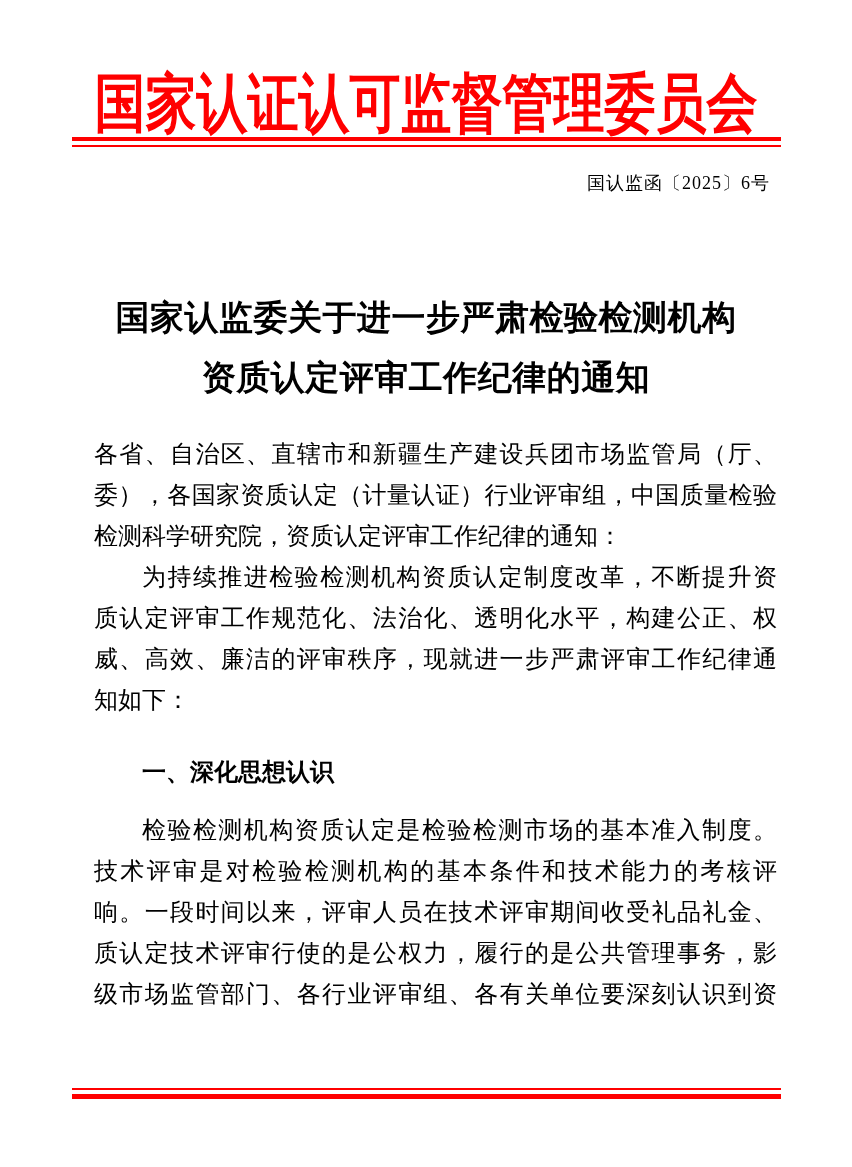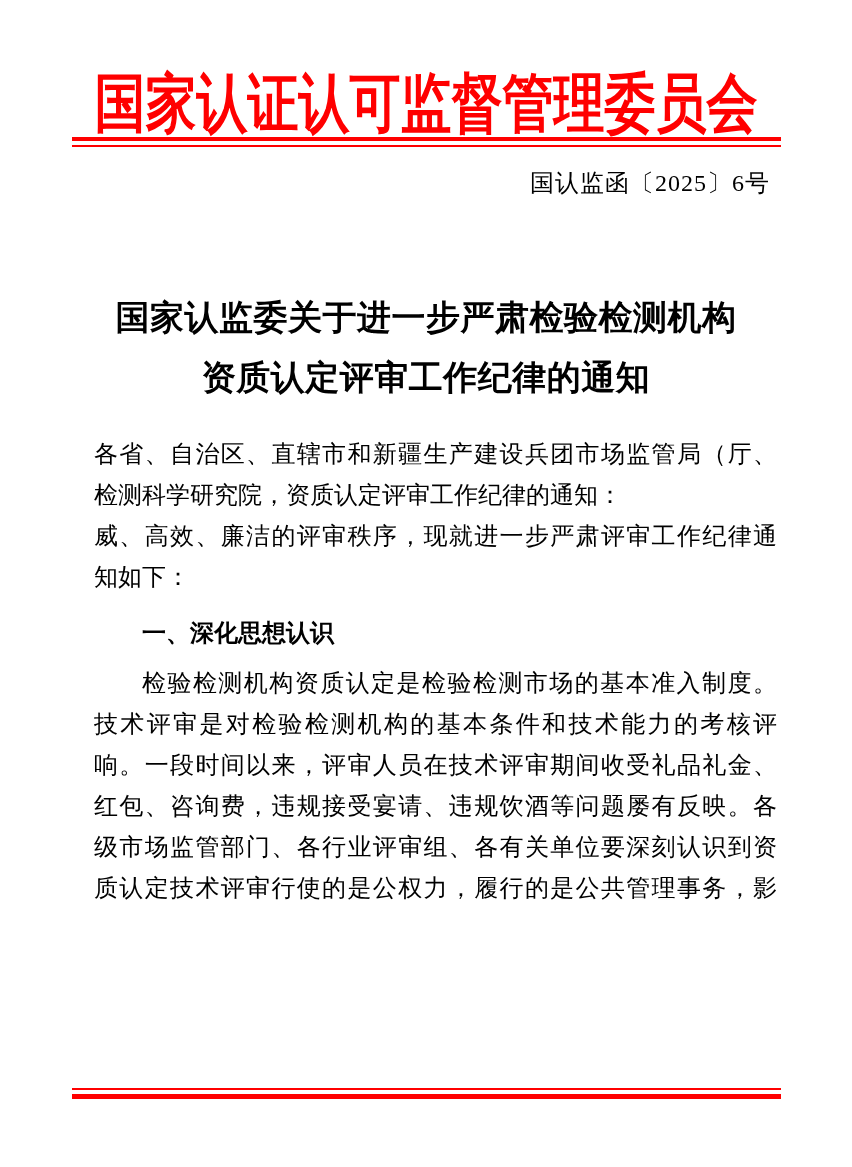--- a/index.html
+++ b/index.html
@@ -30,21 +30,21 @@
   .rule{position:absolute;left:72px;width:709px;background:#ff0000;}
   .rule-h-thick{top:137px;height:4px;}
   .rule-h-thin{top:145px;height:2px;}
   .rule-f-thin{top:1088px;height:2px;}
   .rule-f-thick{top:1094px;height:5px;}
   
   .doc-number{
     position:absolute;
     top:168px;left:14px;right:82px;
     text-align:right;
-    font-size:24px;
+    font-size:18px;
     letter-spacing:1px;
     line-height:30px;
   }
   
   .doc-title{
     position:absolute;
     top:288px;left:0;width:852px;
     text-align:center;
     font-weight:700;
     font-size:34px;
@@ -65,51 +65,53 @@
   .doc-line.j{
     white-space:normal;
     text-align:justify;
     text-align-last:justify;
     text-justify:inter-character;
   }
   .doc-line.ind{text-indent:48px;}
   .doc-line.head{
     font-family:"Liberation Sans","DejaVu Sans",sans-serif;
     font-weight:700;
-    margin-top:14px;
+    margin-top:30px;
   }
-  .doc-line.after-head{margin-top:10px;}
+  .doc-line.after-head{margin-top:18px;}
 </style>
 </head>
 <body>
 
 <div class="page">
 
   <div class="org-name">国家认证认可监督管理委员会</div>
 
   <div class="rule rule-h-thick"></div>
   <div class="rule rule-h-thin"></div>
 
   <div class="doc-number">国认监函〔2025〕6号</div>
 
   <div class="doc-title">
     <div>国家认监委关于进一步严肃检验检测机构</div>
     <div>资质认定评审工作纪律的通知</div>
   </div>
 
   <div class="body-block">
     <div class="doc-line j">各省、自治区、直辖市和新疆生产建设兵团市场监管局（厅、</div>
+    <div class="doc-line j">委），各国家资质认定（计量认证）行业评审组，中国质量检验</div>
     <div class="doc-line">检测科学研究院，资质认定评审工作纪律的通知：</div>
+    <div class="doc-line j ind">为持续推进检验检测机构资质认定制度改革，不断提升资</div>
+    <div class="doc-line j">质认定评审工作规范化、法治化、透明化水平，构建公正、权</div>
     <div class="doc-line j">威、高效、廉洁的评审秩序，现就进一步严肃评审工作纪律通</div>
     <div class="doc-line">知如下：</div>
     <div class="doc-line head ind">一、深化思想认识</div>
     <div class="doc-line j ind after-head">检验检测机构资质认定是检验检测市场的基本准入制度。</div>
     <div class="doc-line j">技术评审是对检验检测机构的基本条件和技术能力的考核评</div>
     <div class="doc-line j">响。一段时间以来，评审人员在技术评审期间收受礼品礼金、</div>
-    <div class="doc-line j">红包、咨询费，违规接受宴请、违规饮酒等问题屡有反映。各</div>
+    <div class="doc-line j">质认定技术评审行使的是公权力，履行的是公共管理事务，影</div>
     <div class="doc-line j">级市场监管部门、各行业评审组、各有关单位要深刻认识到资</div>
-    <div class="doc-line j">质认定技术评审行使的是公权力，履行的是公共管理事务，影</div>
   </div>
 
   <div class="rule rule-f-thin"></div>
   <div class="rule rule-f-thick"></div>
 
 </div>
 
 </body></html>

